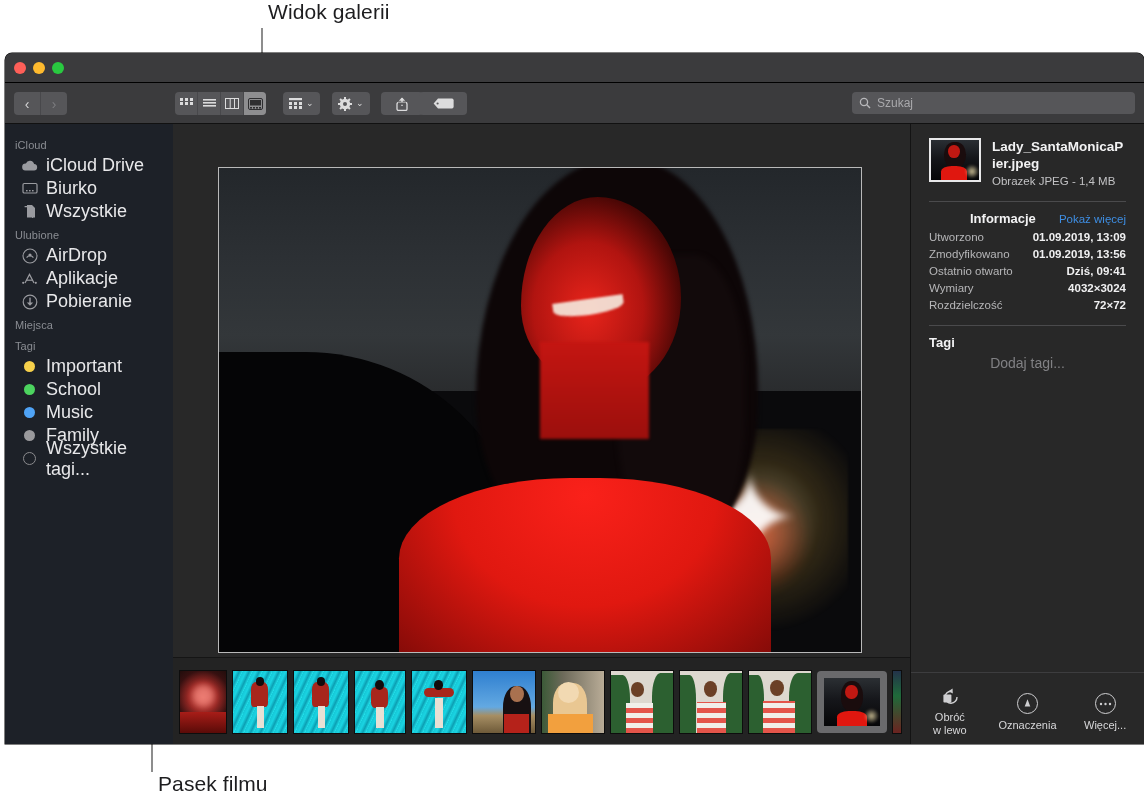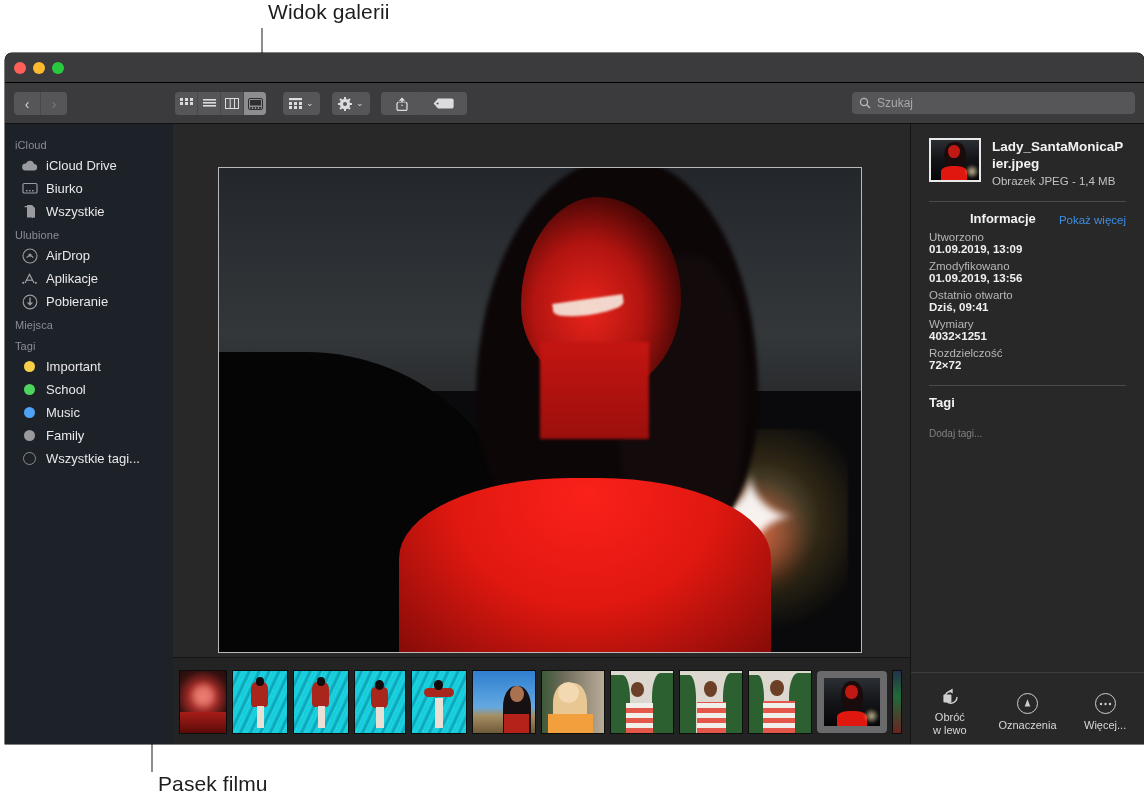--- a/index.html
+++ b/index.html
@@ -61,21 +61,21 @@
           border-radius:4px;display:flex;align-items:center;padding:0 7px;box-sizing:border-box;}
   #search .sph{color:#a9a9ac;font-size:12px;margin-left:6px;}
 
   
   #wbody{position:relative;height:622px;display:flex;}
 
   
   #sidebar{width:168px;background:#1d2128;flex:none;padding-top:9px;box-sizing:border-box;
            overflow:hidden;}
   .sb-head{color:#8a8d93;font-size:11px;padding:6px 0 3px 10px;letter-spacing:.1px;}
-  .sb-item{display:flex;align-items:center;height:23px;padding-left:16px;color:#e8e8ea;font-size:13px;}
+  .sb-item{display:flex;align-items:center;height:23px;padding-left:16px;color:#e8e8ea;font-size:18px;}
   .sb-item .ico{width:17px;height:17px;margin-right:8px;flex:none;display:flex;
                 align-items:center;justify-content:center;}
   .dot{width:11px;height:11px;border-radius:50%;}
   .dot.hollow{background:transparent;border:1.5px solid #8b8b8e;}
 
   
   #gallery{flex:1;background:#282828;position:relative;}
   #hero{position:absolute;left:45px;top:43px;width:644px;height:486px;
         border:1px solid #b9b9b9;box-sizing:border-box;overflow:hidden;background:#0a0a0c;}
   .heroimg{position:absolute;inset:0;}
@@ -117,27 +117,27 @@
 
   
   #inspector{width:234px;flex:none;background:#282828;border-left:.5px solid #131313;
              position:relative;box-sizing:border-box;padding:14px 18px 0 18px;}
   #insp-head{display:flex;gap:11px;}
   #insp-thumb{width:48px;height:40px;flex:none;border:2px solid #e9e9ea;background:#0b0b0d;
               overflow:hidden;position:relative;}
   #insp-name{color:#f2f2f3;font-size:13.5px;font-weight:bold;line-height:17px;word-break:break-all;}
   #insp-kind{color:#c2c2c4;font-size:11.5px;margin-top:3px;}
   .hr{height:1px;background:#4a4a4c;margin:14px 0 9px;}
-  .sec-row{display:flex;justify-content:space-between;align-items:flex-end;padding-left:41px;}
+  .sec-row{display:flex;justify-content:space-between;align-items:center;padding-left:41px;}
   .sec-title{color:#f2f2f3;font-size:13px;font-weight:bold;}
   .sec-link{color:#3e8ee3;font-size:11.5px;}
-  .kv{display:flex;justify-content:space-between;margin-top:5px;flex-direction:column;}
+  .kv{display:flex;justify-content:space-between;margin-top:5px;}
   .kv .k{color:#b6b6b8;font-size:11.5px;}
   .kv .v{color:#f0f0f1;font-size:11.5px;font-weight:bold;}
-  .tag-ph{color:#818184;font-size:10px;margin-top:18px;}
+  .tag-ph{color:#818184;font-size:14px;margin-top:5px;text-align:center;}
 
   #insp-actions{position:absolute;left:0;right:0;bottom:0;height:74px;border-top:.5px solid #3d3d3f;
                 display:flex;align-items:center;justify-content:space-around;padding-top:6px;box-sizing:border-box;}
   .act{display:flex;flex-direction:column;align-items:center;width:66px;}
   .act .lbl{color:#d7d7d9;font-size:11px;text-align:center;line-height:13px;margin-top:5px;}
   .circ{width:19px;height:19px;border-radius:50%;border:1.4px solid #cfcfd1;
         display:flex;align-items:center;justify-content:center;color:#cfcfd1;font-size:11px;}
 </style>
 </head>
 <body>
@@ -512,21 +512,21 @@
       <div class="kv">
         <span class="k">Zmodyfikowano</span>
         <span class="v">01.09.2019, 13:56</span>
       </div>
       <div class="kv">
         <span class="k">Ostatnio otwarto</span>
         <span class="v">Dziś, 09:41</span>
       </div>
       <div class="kv">
         <span class="k">Wymiary</span>
-        <span class="v">4032×1251</span>
+        <span class="v">4032×3024</span>
       </div>
       <div class="kv">
         <span class="k">Rozdzielczość</span>
         <span class="v">72×72</span>
       </div>
 
       <div class="hr"></div>
 
       <div class="sec-title">Tagi</div>
       <div class="tag-ph">Dodaj tagi...</div>

